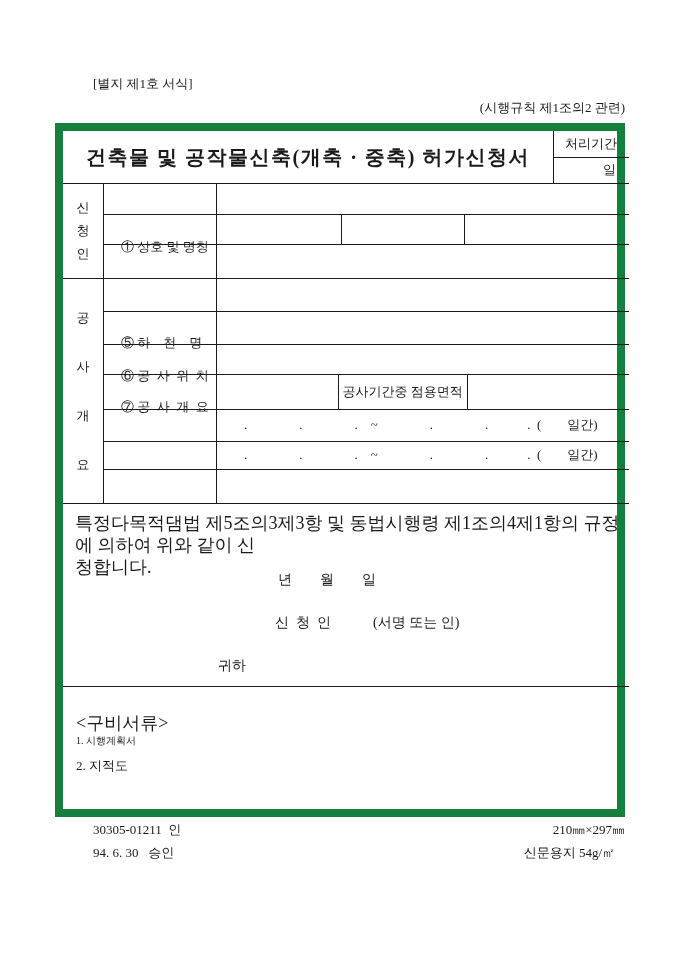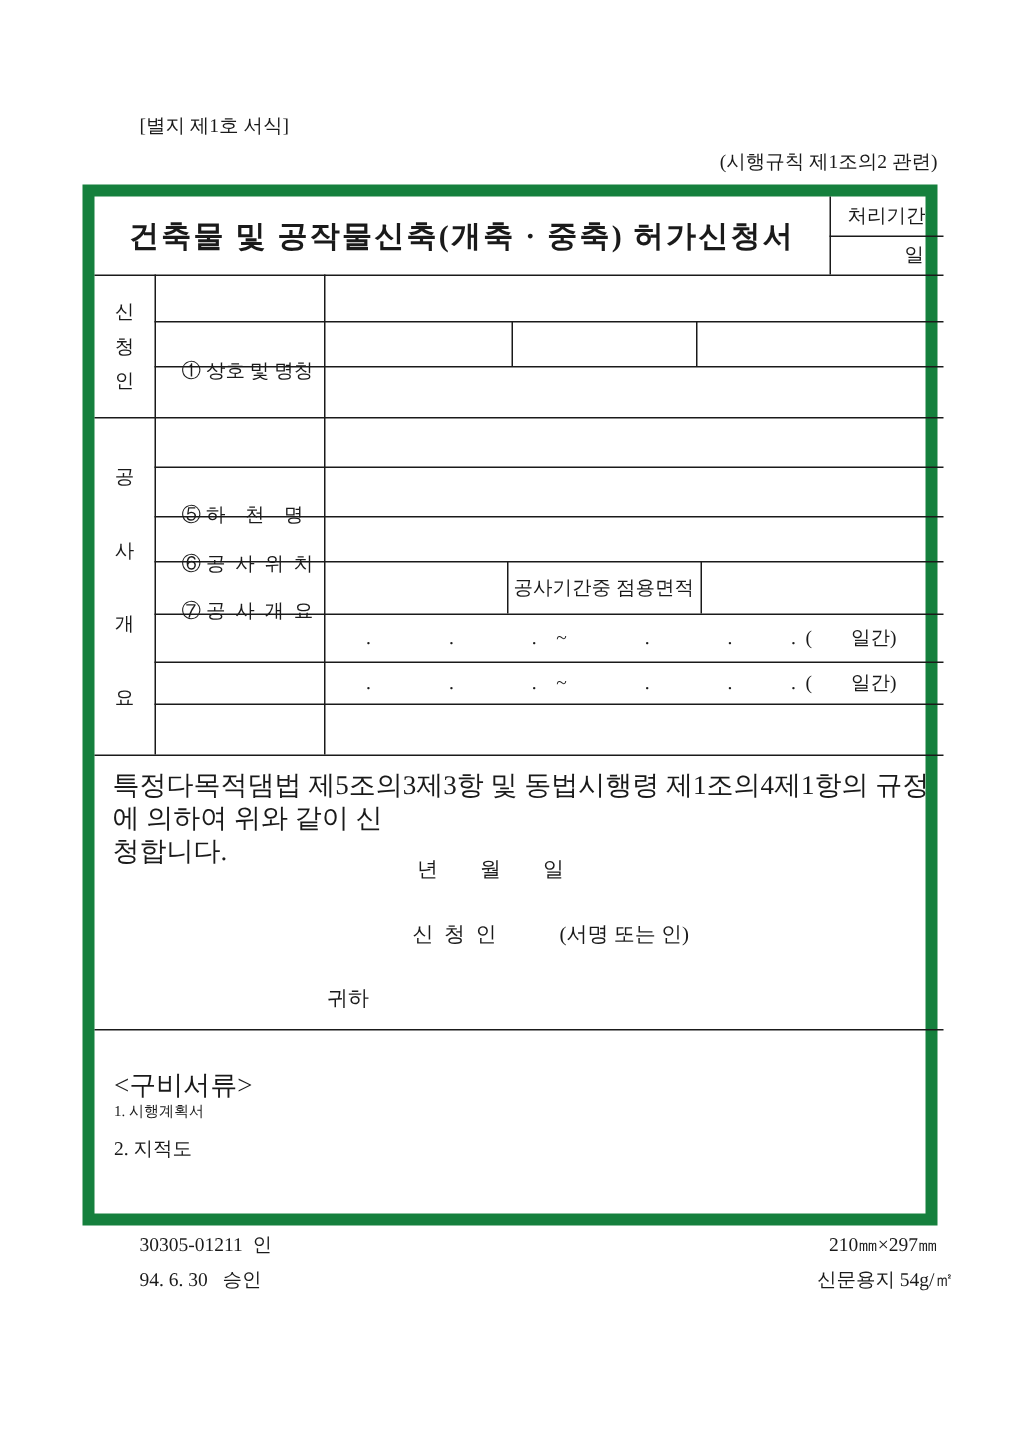--- a/index.html
+++ b/index.html
@@ -50,21 +50,21 @@
   .sign-line { position:absolute; left:212px; top:483px; display:flex; gap:42px; font-size:14px; white-space:pre; }
   .recipient { position:absolute; left:155px; top:526px; font-size:14px; white-space:pre; }
 
   .attach-heading { position:absolute; left:13px; top:580px; font-size:18px; white-space:pre; }
   .attach-item1   { position:absolute; left:13px; top:603px; font-size:10px; white-space:pre; }
   .attach-item2   { position:absolute; left:13px; top:626px; font-size:13px; white-space:pre; }
 
   .footer-left1  { left:57px; top:821px; }
   .footer-left2  { left:57px; top:844px; }
   .footer-right1 { right:55px; top:821px; text-align:right; }
-  .footer-right2 { right:44px; top:844px; text-align:right; }
+  .footer-right2 { right:65px; top:844px; text-align:right; }
 </style>
 </head>
 <body>
 
 <div class="page">
 
   <div class="abs t13 note-left">[별지 제1호 서식]</div>
   <div class="abs t13 note-right">(시행규칙 제1조의2 관련)</div>
 
   <div class="form-table">

